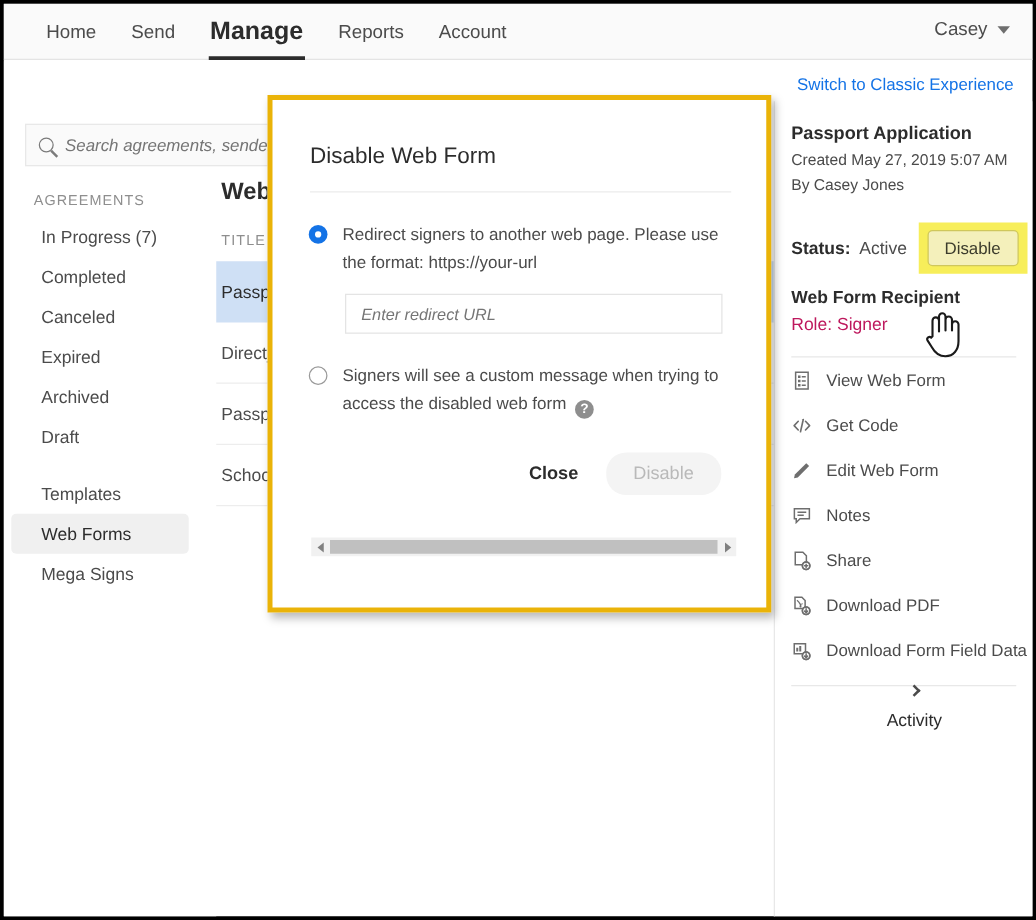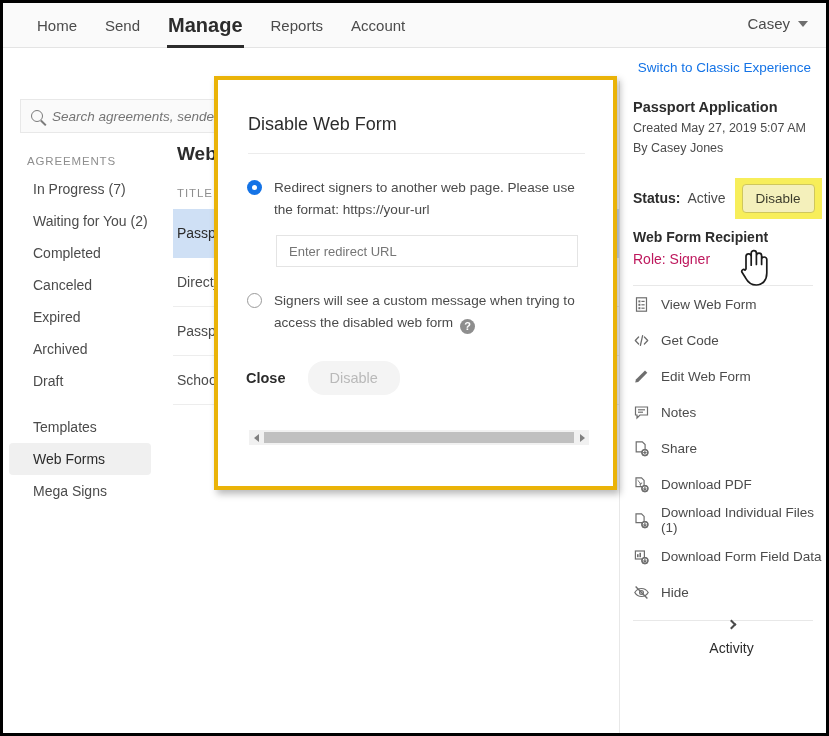--- a/index.html
+++ b/index.html
@@ -164,32 +164,31 @@
   .radio.on { border: none; background: #1473e6; }
   .radio.on:after {
     content: ""; position: absolute; left: 5px; top: 5px;
     width: 5px; height: 5px; border-radius: 50%; background: #fff;
   }
   .opt-text { font-size: 13.6px; color: #4b4b4b; line-height: 1.62; }
   #redirect-input {
     margin: 14px 0 0 58px; width: 302px; height: 32px;
     border: 1px solid #e4e4e4; background: #fff; padding-left: 12px;
     font-family: "Liberation Sans", sans-serif;
-    font-size: 13px; color: #9a9a9a; outline: none;
+    font-size: 13px; font-style: italic; color: #9a9a9a; outline: none;
   }
   .help-icon {
     display: inline-flex; align-items: center; justify-content: center;
     width: 15px; height: 15px; border-radius: 50%; background: #8e8e8e;
     color: #fff; font-size: 11px; font-weight: bold; vertical-align: -3px;
     margin-left: 7px; cursor: pointer;
   }
   #modal-actions {
-    display: flex; justify-content: flex-start; align-items: center; gap: 10px;
+    display: flex; justify-content: flex-end; align-items: center; gap: 10px;
     padding: 27px 36px 0 0;
-    margin-left: 16px;
   }
   #close-btn {
     font-size: 14.5px; font-weight: bold; color: #2c2c2c;
     background: none; border: none; cursor: pointer; padding: 8px 12px;
     font-family: "Liberation Sans", sans-serif;
   }
   #modal-disable-btn {
     font-size: 14.5px; color: #b9b9b9; background: #f4f4f4;
     border: none; border-radius: 16px; padding: 9px 22px; cursor: default;
     font-family: "Liberation Sans", sans-serif;
@@ -226,21 +225,20 @@
 
   <div id="leftrail">
     <div id="search-box">
       <span class="mag"></span>
       <input type="text" placeholder="Search agreements, senders, recipients" style="">
     </div>
 
     <div id="sidebar-list">
       <div class="side-head">AGREEMENTS</div>
       <div class="side-item">In Progress (7)</div>
-      <div class="side-item">Waiting for You (2)</div>
       <div class="side-item">Completed</div>
       <div class="side-item">Canceled</div>
       <div class="side-item">Expired</div>
       <div class="side-item">Archived</div>
       <div class="side-item">Draft</div>
       <div class="side-gap"></div>
       <div class="side-item">Templates</div>
       <div class="side-item selected">Web Forms</div>
       <div class="side-item">Mega Signs</div>
     </div>
@@ -337,56 +335,35 @@
           <path d="M3 1.8h5.5l2.6 2.6v6.3h-8.1z"></path>
           <path d="M4.6 4.2c2 1.5 3.5 4.6 3 5.2-0.6 0.6-1.2-2.3 1.6-2.4" stroke-width="1"></path>
           <circle cx="11.9" cy="12.6" r="3" fill="#fff"></circle>
           <circle cx="11.9" cy="12.6" r="3"></circle>
           <path d="M11.9 11v3M10.7 12.9l1.2 1.2 1.2-1.2" stroke-linecap="round"></path>
         </svg>
       </span>
       <span>Download PDF</span>
     </div>
 
-    <div class="action">
-      <span class="ic">
-        <svg width="17" height="17" viewBox="0 0 17 17" fill="none" stroke="#6e6e6e" stroke-width="1.2">
-          <path d="M3 1.8h5.5l2.6 2.6v6.3h-8.1z"></path>
-          <circle cx="11.9" cy="12.6" r="3" fill="#fff"></circle>
-          <circle cx="11.9" cy="12.6" r="3"></circle>
-          <path d="M11.9 11v3M10.7 12.9l1.2 1.2 1.2-1.2" stroke-linecap="round"></path>
-        </svg>
-      </span>
-      <span>Download Individual Files (1)</span>
-    </div>
 
     <div class="action">
       <span class="ic">
         <svg width="17" height="17" viewBox="0 0 17 17" fill="none" stroke="#6e6e6e" stroke-width="1.2">
           <rect x="2.4" y="3" width="9" height="8"></rect>
           <rect x="4" y="6.2" width="1.6" height="3" fill="#6e6e6e" stroke="none"></rect>
           <rect x="6.4" y="4.8" width="1.6" height="4.4" fill="#6e6e6e" stroke="none"></rect>
           <circle cx="11.9" cy="12.6" r="3" fill="#fff"></circle>
           <circle cx="11.9" cy="12.6" r="3"></circle>
           <path d="M11.9 11v3M10.7 12.9l1.2 1.2 1.2-1.2" stroke-linecap="round"></path>
         </svg>
       </span>
       <span>Download Form Field Data</span>
     </div>
 
-    <div class="action">
-      <span class="ic">
-        <svg width="17" height="17" viewBox="0 0 17 17" fill="none" stroke="#6e6e6e" stroke-width="1.2">
-          <path d="M1.8 8.5s2.4-4 6.7-4 6.7 4 6.7 4-2.4 4-6.7 4-6.7-4-6.7-4z"></path>
-          <circle cx="8.5" cy="8.5" r="1.9"></circle>
-          <line x1="2.6" y1="2.6" x2="14.4" y2="14.4" stroke-width="1.4"></line>
-        </svg>
-      </span>
-      <span>Hide</span>
-    </div>
 
     <div id="rp-divider2"></div>
 
     <div id="activity-row">
       <span class="chev-right"></span>
       <span>Activity</span>
     </div>
   </div>
 
   <div id="modal">

